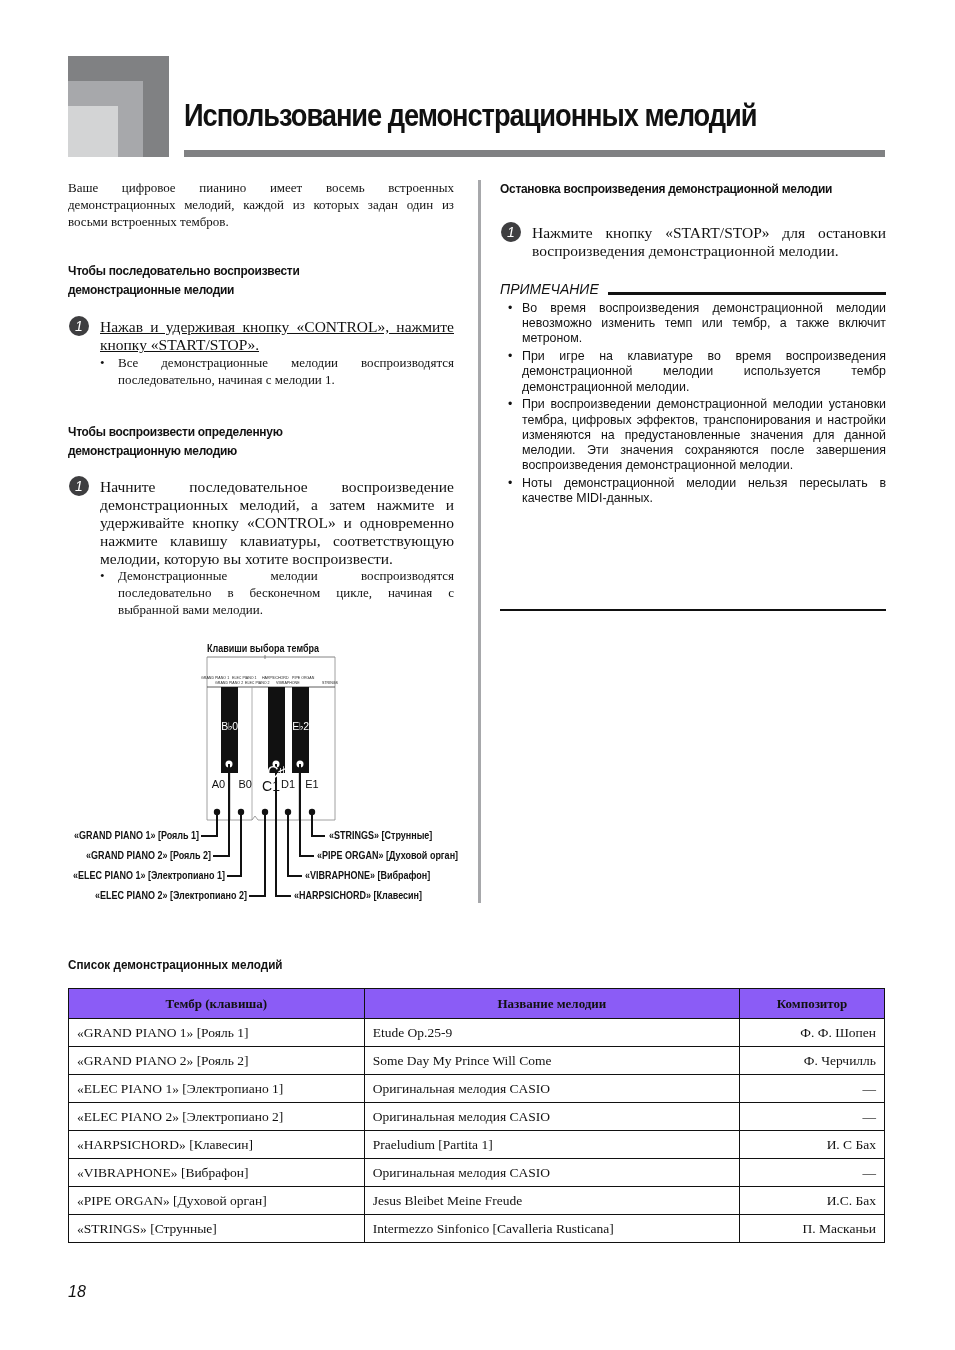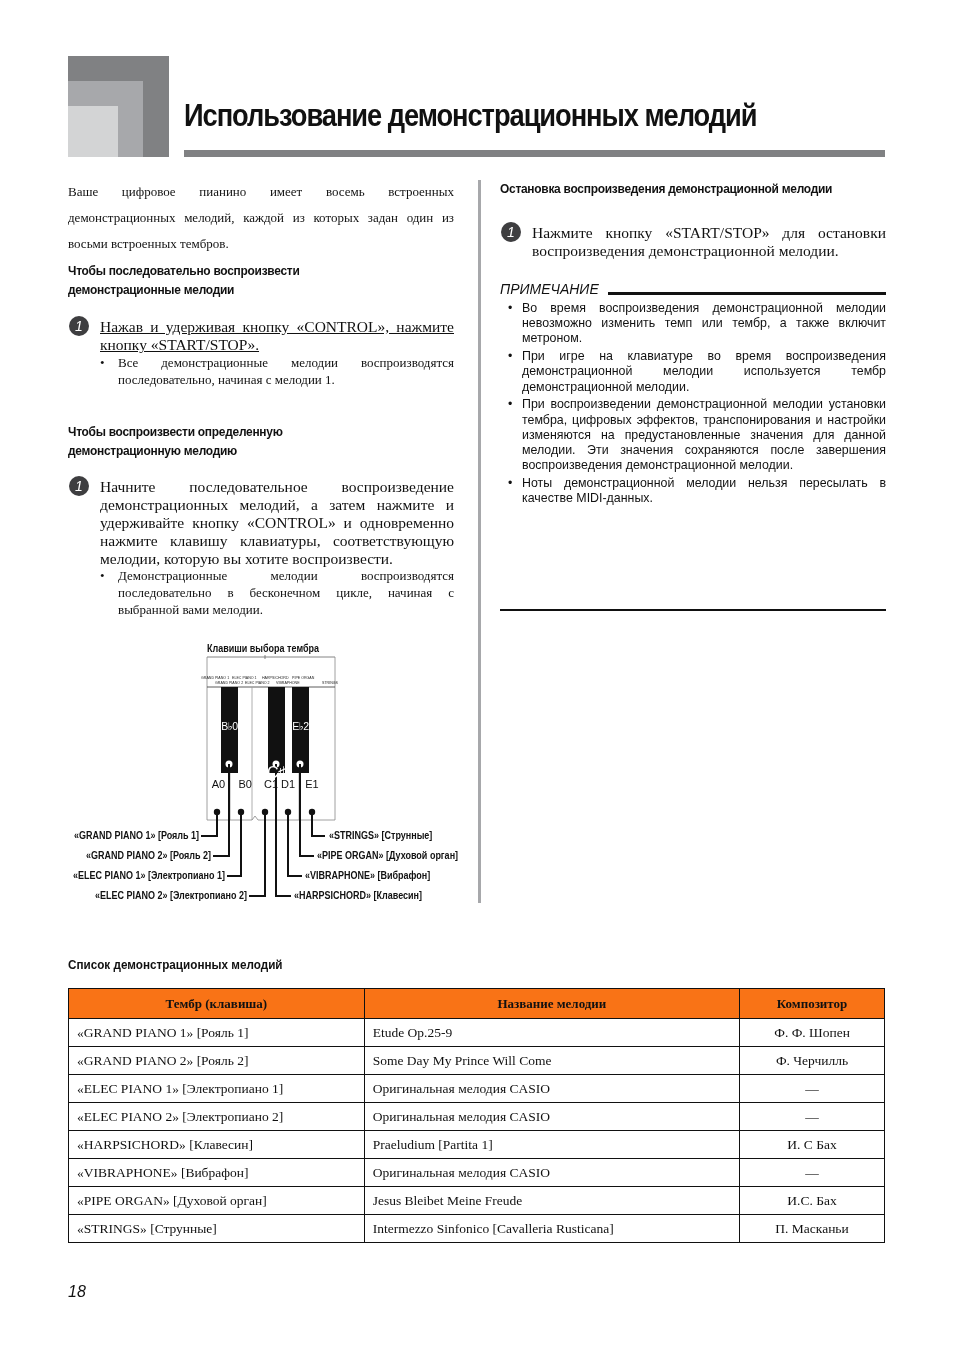--- a/index.html
+++ b/index.html
@@ -8,21 +8,21 @@
   .serif { font-family: "Liberation Serif", "DejaVu Serif", serif; }
   .sans { font-family: "Liberation Sans", "DejaVu Sans", sans-serif; }
 
   
   .blk1 { left:68px; top:56px; width:101px; height:101px; background:#808183; }
   .blk2 { left:68px; top:81px; width:75px; height:76px; background:#a7a8ab; }
   .blk3 { left:68px; top:106px; width:50px; height:51px; background:#d3d4d5; }
   .title { left:184px; top:98px; font-size:31px; font-weight:bold; letter-spacing:-1.2px; transform:scaleX(0.88); transform-origin:left top; white-space:nowrap; }
   .title-bar { left:184px; top:150px; width:701px; height:7px; background:#808183; }
 
-  .intro { left:68px; top:179px; width:386px; font-size:13px; line-height:26px; text-align:justify; }
+  .intro { left:68px; top:179px; width:386px; font-size:13px; line-height:17px; text-align:justify; }
   .subhead { font-size:13px; font-weight:bold; line-height:19px; letter-spacing:-0.3px; transform:scaleX(0.92); transform-origin:left top; white-space:nowrap; }
   .step-num { width:20px; height:20px; border-radius:50%; background:#3e3e40; color:#fff; font-family:"Liberation Sans", sans-serif; font-style:italic; font-size:14px; line-height:20px; text-align:center; }
   .step-text { font-size:15.5px; line-height:18px; text-align:justify; }
   .bullet-text { font-size:13px; line-height:17px; text-align:justify; }
   .bullet-dot { font-size:13px; line-height:17px; }
 
   .divider { left:478px; top:180px; width:3px; height:723px; background:#a7a8ab; }
 
   .note-title { left:500px; top:281px; font-size:14px; font-style:italic; }
   .note-line-top { left:608px; top:292px; width:278px; height:3px; background:#111; }
@@ -34,22 +34,22 @@
   
   .kb-title { left:207px; top:643px; font-size:10px; font-weight:bold; white-space:nowrap; transform:scaleX(0.9); transform-origin:left top;}
   .mini-label { font-size:3.6px; line-height:4px; white-space:nowrap; color:#222; }
 
   .legend-label { font-size:10px; font-weight:bold; white-space:nowrap; transform:scaleX(0.9); }
 
   
   .table-title { left:68px; top:957px; font-size:13px; font-weight:bold; transform:scaleX(0.9); transform-origin:left top; white-space:nowrap; }
   table.demo { position:absolute; left:68px; top:988px; width:817px; border-collapse:collapse; font-family:"Liberation Serif", serif; font-size:13.5px; }
   table.demo th, table.demo td { border:1px solid #111; height:27px; padding:0 8px; }
-  table.demo th { background:#f97316; font-weight:bold; text-align:center; height:29px; font-size:13px; }
-  table.demo td.c3 { text-align:center; }
+  table.demo th { background:#8b5cf6; font-weight:bold; text-align:center; height:29px; font-size:13px; }
+  table.demo td.c3 { text-align:right; }
   .page-num { left:68px; top:1283px; font-size:16px; font-style:italic; }
 </style>
 </head>
 <body>
 
 <div class="abs blk1"></div>
 <div class="abs blk2"></div>
 <div class="abs blk3"></div>
 <div class="abs title sans">Использование демонстрационных мелодий</div>
 <div class="abs title-bar"></div>
@@ -125,21 +125,21 @@
 <div class="abs mini-label sans" style="left:245px; top:681px;">ELEC PIANO 2</div>
 <div class="abs mini-label sans" style="left:276px; top:681px;">VIBRAPHONE</div>
 <div class="abs mini-label sans" style="left:322px; top:681px;">STRINGS</div>
 
 <div class="abs sans" style="left:220px; top:720px; width:19px; text-align:center; color:#fff; font-size:10.5px; letter-spacing:-0.5px;">B♭0</div>
 <div class="abs sans" style="left:267px; top:720px; width:19px; text-align:center; color:#fff; font-size:16px; letter-spacing:-0.5px;margin-top:44px;">C♯1</div>
 <div class="abs sans" style="left:291px; top:720px; width:19px; text-align:center; color:#fff; font-size:10.5px; letter-spacing:-0.5px;">E♭2</div>
 
 <div class="abs sans" style="left:207px; top:778px; width:23px; text-align:center; font-size:11px;">A0</div>
 <div class="abs sans" style="left:231px; top:778px; width:21px; text-align:right; font-size:11px;">B0</div>
-<div class="abs sans" style="left:253px; top:778px; width:36px; text-align:center; font-size:11px;">C1</div>
+<div class="abs sans" style="left:253px; top:778px; width:36px; text-align:center; font-size:14px;">C1</div>
 <div class="abs sans" style="left:277px; top:778px; width:22px; text-align:center; font-size:11px;">D1</div>
 <div class="abs sans" style="left:300px; top:778px; width:24px; text-align:center; font-size:11px;">E1</div>
 
 <div class="abs legend-label sans" style="right:756px; top:830px; transform-origin:right top;">«GRAND PIANO 1» [Рояль 1]</div>
 <div class="abs legend-label sans" style="right:744px; top:850px; transform-origin:right top;">«GRAND PIANO 2» [Рояль 2]</div>
 <div class="abs legend-label sans" style="right:730px; top:870px; transform-origin:right top;">«ELEC PIANO 1» [Электропиано 1]</div>
 <div class="abs legend-label sans" style="right:708px; top:890px; transform-origin:right top;">«ELEC PIANO 2» [Электропиано 2]</div>
 
 <div class="abs legend-label sans" style="left:329px; top:830px; transform-origin:left top;">«STRINGS» [Струнные]</div>
 <div class="abs legend-label sans" style="left:317px; top:850px; transform-origin:left top;">«PIPE ORGAN» [Духовой орган]</div>

